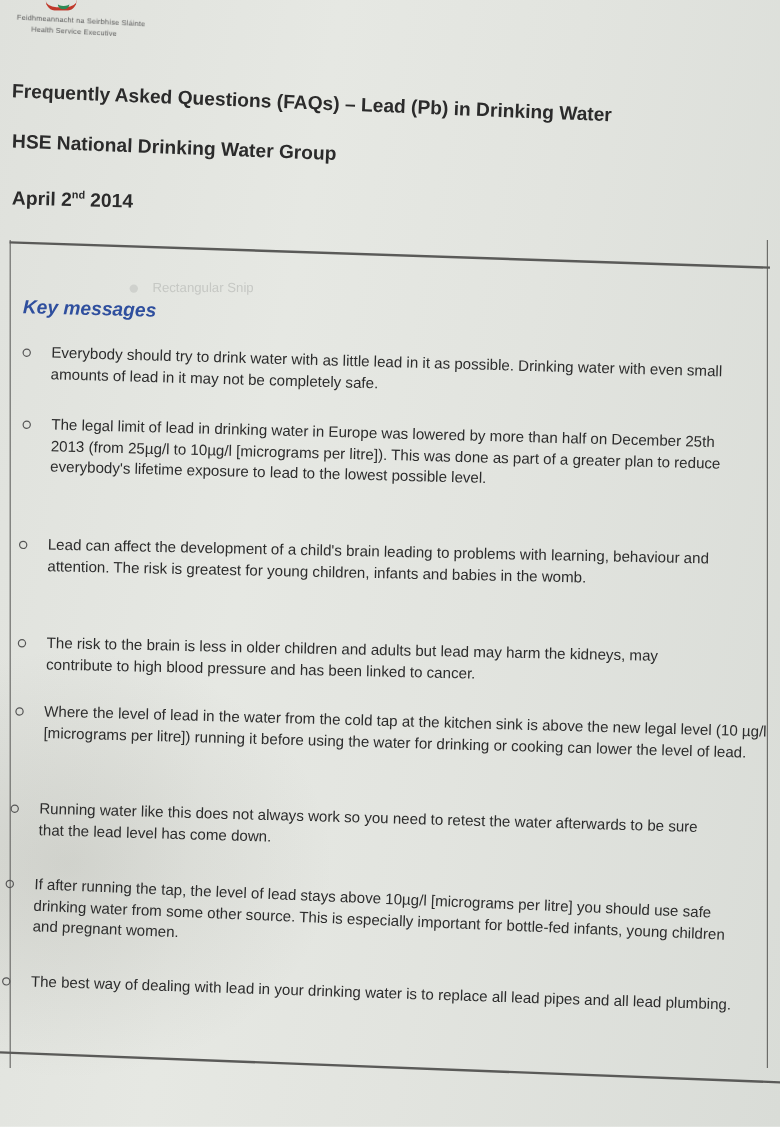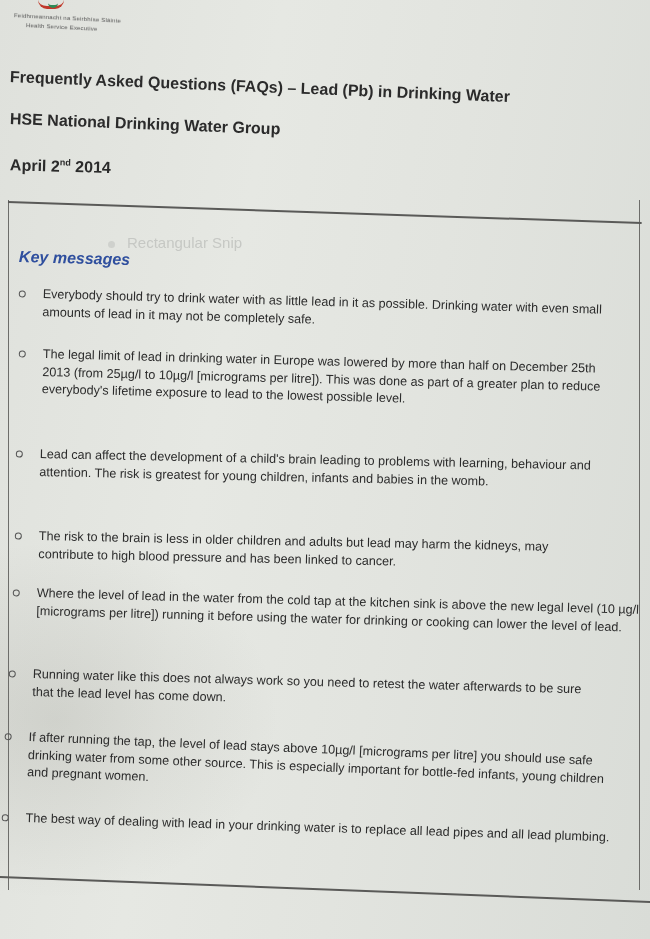--- a/index.html
+++ b/index.html
@@ -49,21 +49,21 @@
   }
   .box-top {
     position: absolute; left: 8px; top: 201px; width: 634px; height: 1.5px;
     background: #5a5a58; transform: rotate(1.9deg); transform-origin: left center;
   }
   .box-bottom {
     position: absolute; left: 0px; top: 876px; width: 652px; height: 1.5px;
     background: #5a5a58; transform: rotate(2.2deg); transform-origin: left center;
   }
   .snip {
-    position: absolute; left: 108px; top: 234px; font-size: 15px; color: #c6c8c4;
+    position: absolute; left: 108px; top: 234px; font-size: 11px; color: #c6c8c4;
     white-space: nowrap;
     text-align: right;
   }
   .snip .dot {
     display: inline-block; width: 7px; height: 7px; border-radius: 50%;
     background: #cfd1cd; margin-right: 12px; vertical-align: middle;
   }
   .key {
     position: absolute; left: 19px; top: 248px; font-size: 16px; font-weight: bold;
     font-style: italic; color: #2f4f9e; transform: rotate(1.5deg); transform-origin: left center;

